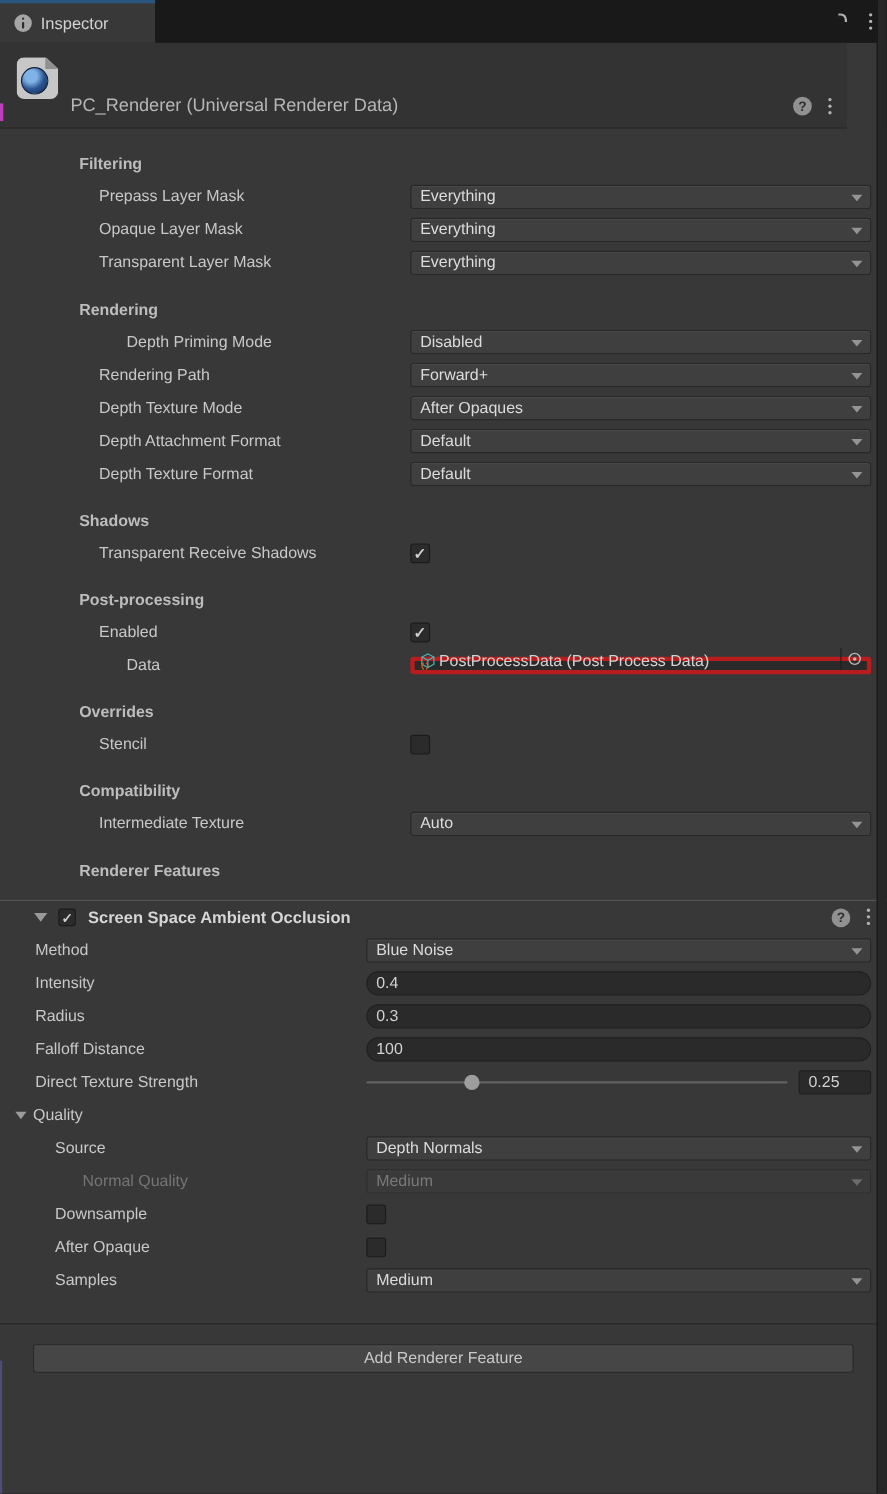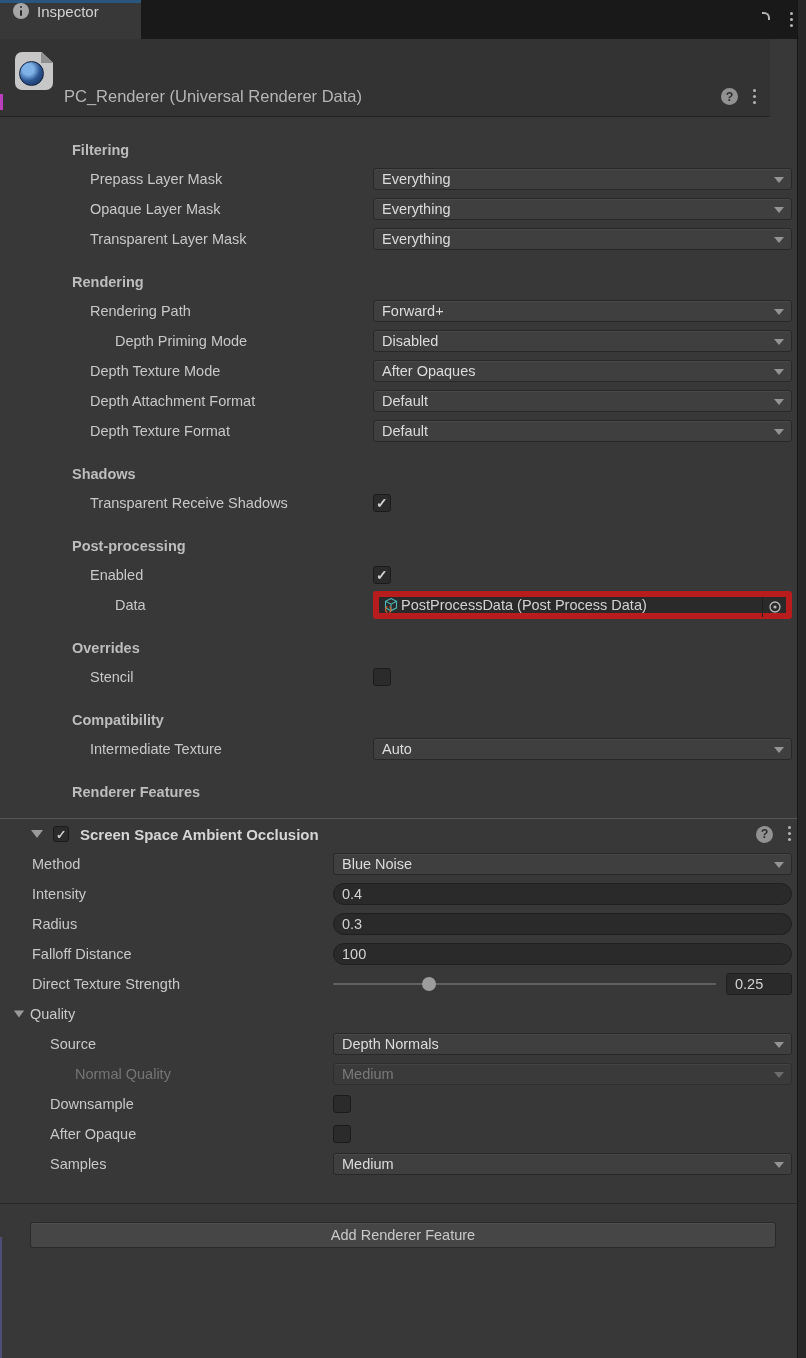--- a/index.html
+++ b/index.html
@@ -3,21 +3,21 @@
 <meta charset="utf-8">
 <style>
   html,body{margin:0;padding:0;background:#111;}
   *{box-sizing:border-box;}
   .stage{position:relative;width:806px;height:1358px;background:#383838;
          font-family:"Liberation Sans", sans-serif; overflow:hidden; color:#c8c8c8;}
 
   
   .tabbar{position:absolute;left:0;top:0;width:806px;height:39px;background:#191919;}
   .tab{position:absolute;left:0;top:0;width:141px;height:39px;background:#383838;
-       border-top:3px solid #28567c;display:flex;padding-left:13px;}
+       border-top:3px solid #28567c;display:flex;align-items:center;padding-left:13px;}
   .tab-label{color:#d2d2d2;font-size:15px;margin-left:8px;}
   .info-icon{width:16px;height:16px;border-radius:50%;background:#a6a6a6;position:relative;}
   .info-icon::before{content:"";position:absolute;left:7px;top:3px;width:2px;height:2px;background:#2b2b2b;border-radius:1px;}
   .info-icon::after{content:"";position:absolute;left:7px;top:7px;width:2px;height:6px;background:#2b2b2b;border-radius:1px;}
   .tabbar-icons{position:absolute;right:12px;top:0;height:39px;display:flex;align-items:center;gap:18px;}
   .kebab{width:4px;height:16px;position:relative;}
   .kebab::before{content:"";position:absolute;left:0;top:0;width:3px;height:3px;border-radius:50%;
                  background:#b4b4b4;box-shadow:0 6px 0 #b4b4b4,0 12px 0 #b4b4b4;}
 
   
@@ -62,22 +62,22 @@
       border-left:5px solid transparent;border-right:5px solid transparent;border-top:6px solid #949494;}
   .dd.dis{color:#7a7a7a;border-color:#2e2e2e;background:#3a3a3a;}
   .dd.dis .arrow{border-top-color:#6b6b6b;}
 
   .tf{flex:1;height:22px;background:#2a2a2a;border:1px solid #1f1f1f;border-radius:11px;
       display:flex;align-items:center;padding:0 8px;color:#d2d2d2;font-size:14.5px;}
 
   .cb{width:18px;height:18px;background:#2b2b2b;border:1px solid #1b1b1b;border-radius:3px;position:relative;}
   .cb.checked::after{content:"✓";position:absolute;left:2px;top:0px;color:#cfcfcf;font-size:14px;font-weight:bold;}
 
-  .obj{flex:1;height:28px;background:#2a2a2a;border:6px solid #b91c1c;border-radius:3px;
-       display:flex;align-items:flex-start;padding:0 0 0 4px;color:#d2d2d2;font-size:14.5px;position:relative;}
+  .obj{flex:1;height:16px;background:#2a2a2a;border:4px solid #b91c1c;border-radius:3px;
+       display:flex;align-items:flex-end;padding:0 0 0 4px;color:#d2d2d2;font-size:14.5px;position:relative;}
   .obj .txt{flex:1;margin-left:2px;white-space:nowrap;overflow:hidden;}
   .picker{width:24px;height:20px;display:flex;align-items:center;justify-content:center;border-left:1px solid #1f1f1f;}
 
   
   .slider-area{flex:1;position:relative;height:22px;margin-right:10px;}
   .track{position:absolute;left:0;right:0;top:10px;height:2px;background:#616161;border-radius:1px;}
   .handle{position:absolute;top:4px;width:14px;height:14px;border-radius:50%;background:#9d9d9d;transform:translateX(-50%);}
   .sval{flex:0 0 66px;height:22px;background:#2a2a2a;border:1px solid #1f1f1f;border-radius:3px;
         display:flex;align-items:center;padding:0 8px;color:#d2d2d2;font-size:14.5px;}
 
@@ -161,30 +161,30 @@
         <div class="dd">
           <span>Everything</span>
           <span class="arrow"></span>
         </div>
       </div>
     </div>
 
     <div class="section">
       <div class="shead">Rendering</div>
       <div class="row">
+        <span class="lbl i2">Depth Priming Mode</span>
+        <div class="dd">
+          <span>Disabled</span>
+          <span class="arrow"></span>
+        </div>
+      </div>
+      <div class="row">
         <span class="lbl">Rendering Path</span>
         <div class="dd">
           <span>Forward+</span>
-          <span class="arrow"></span>
-        </div>
-      </div>
-      <div class="row">
-        <span class="lbl i2">Depth Priming Mode</span>
-        <div class="dd">
-          <span>Disabled</span>
           <span class="arrow"></span>
         </div>
       </div>
       <div class="row">
         <span class="lbl">Depth Texture Mode</span>
         <div class="dd">
           <span>After Opaques</span>
           <span class="arrow"></span>
         </div>
       </div>

